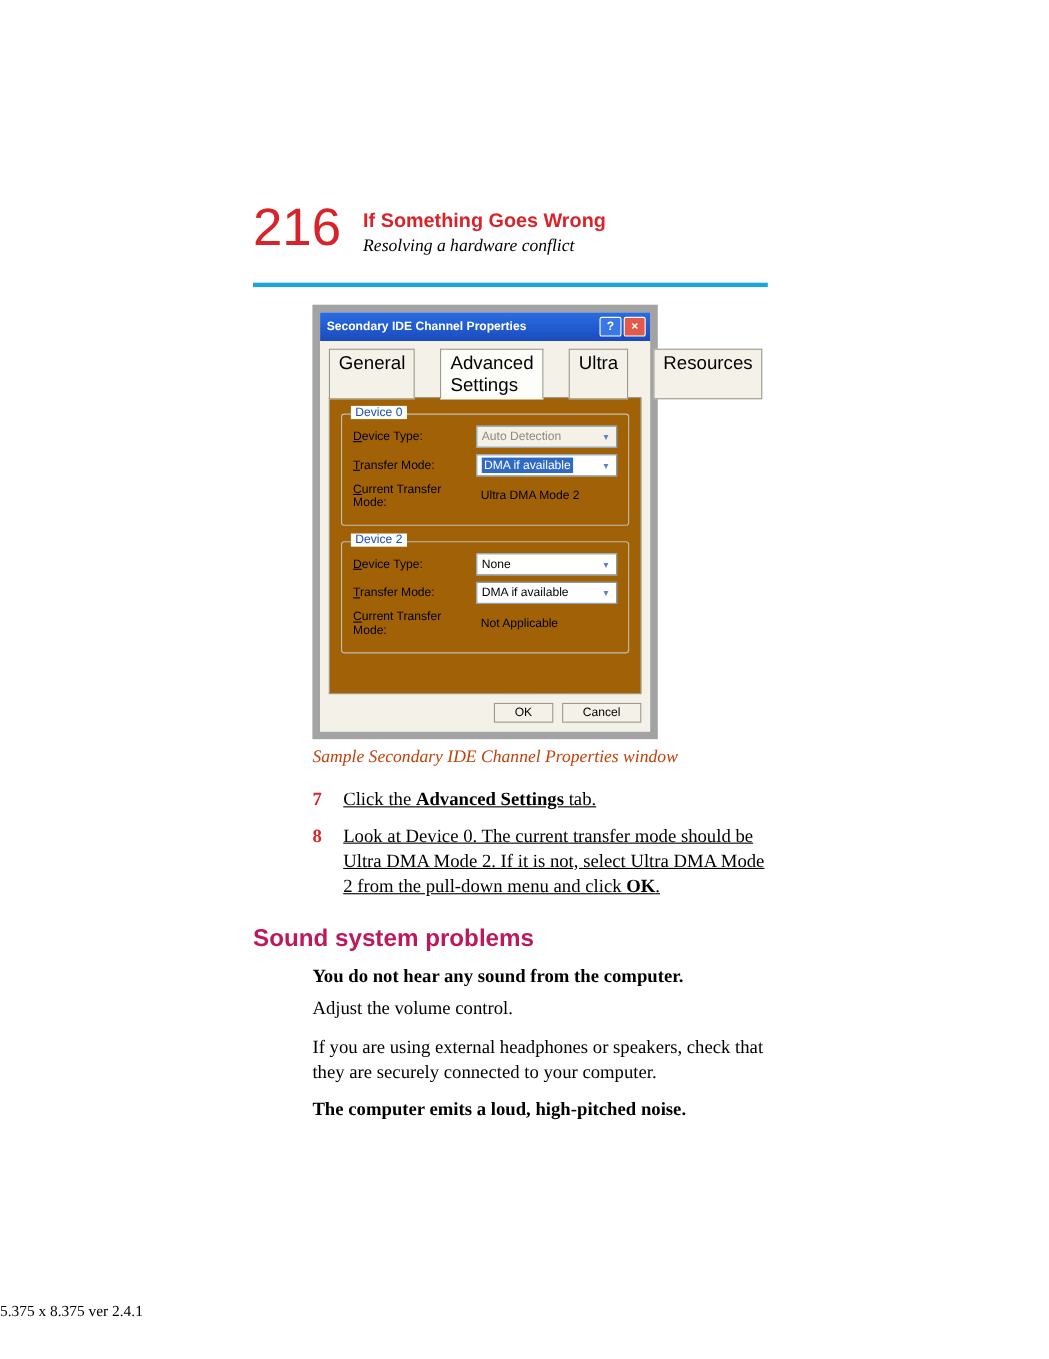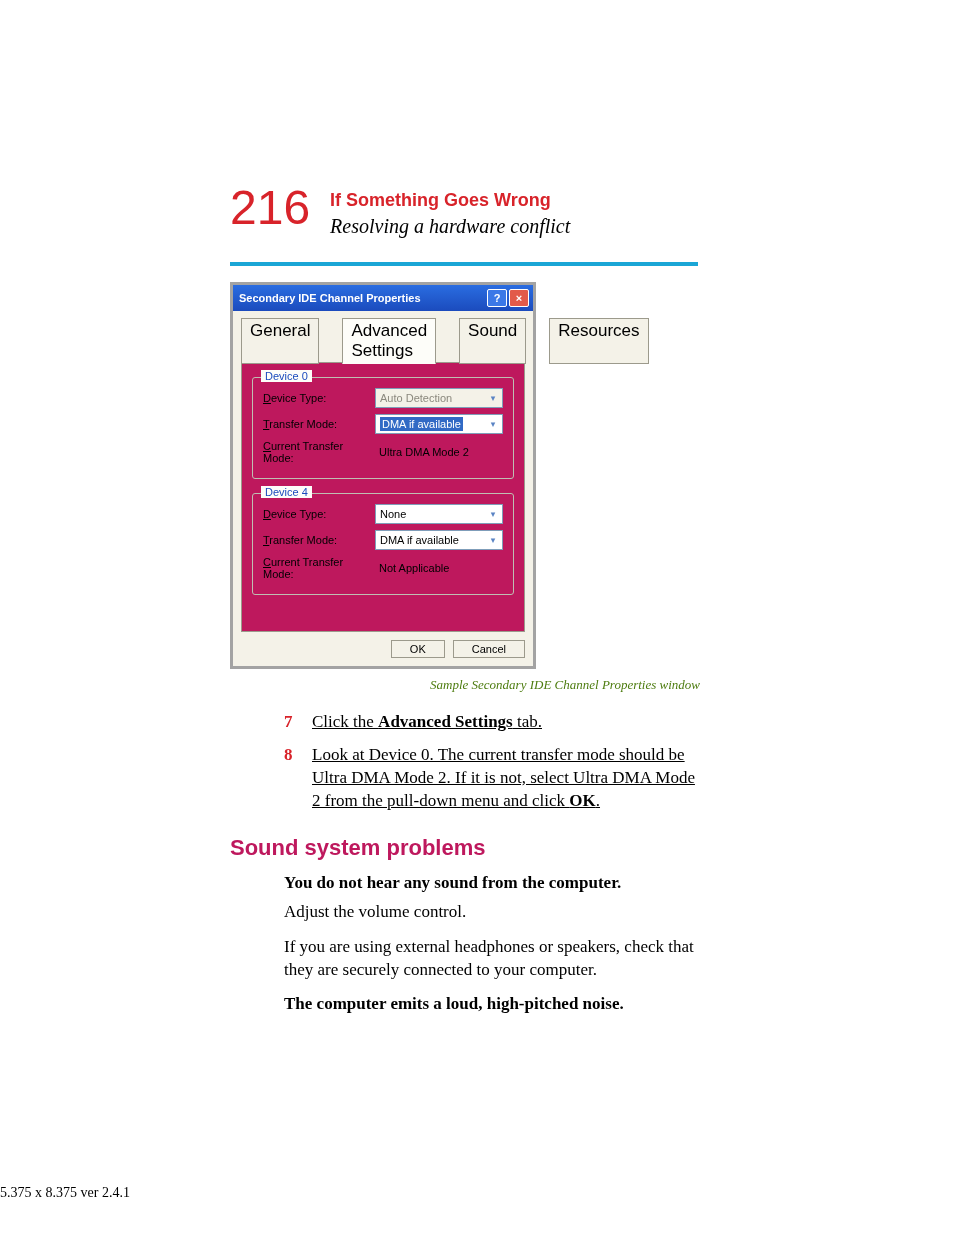--- a/index.html
+++ b/index.html
@@ -34,36 +34,37 @@
     flex-direction: column;
   }
   .chapter-title {
     font-family: Arial, Helvetica, sans-serif;
     font-weight: bold;
     font-size: 18px;
     color: #d8232a;
   }
   .chapter-sub {
     font-style: italic;
-    font-size: 20px;
+    font-size: 16px;
     margin-top: 4px;
   }
   .rule {
     height: 4px;
     background: #1aa6d6;
     margin-top: 24px;
     margin-bottom: 16px;
     width: 468px;
   }
   
   .dialog {
     width: 300px;
+    margin-left: 54px;
     font-family: Tahoma, Arial, sans-serif;
     font-size: 11px;
-    border: 3px solid #a3a3a3;
+    border: 7px solid #a3a3a3;
   }
   .titlebar {
     background: linear-gradient(#2a6de1, #1b4bbd);
     color: #fff;
     font-weight: bold;
     padding: 4px 4px 4px 6px;
     display: flex;
     align-items: center;
     justify-content: space-between;
     font-size: 11px;
@@ -113,21 +114,21 @@
     top: 1px;
     margin-right: -1px;
   }
   .tab.active {
     background: #fdfdf9;
     border-bottom: 1px solid #fdfdf9;
     z-index: 2;
   }
   .tabpanel {
     border: 1px solid #9c9a8c;
-    background: #be185d;
+    background: #a16207;
     padding: 14px 10px 10px 10px;
     min-height: 270px;
     box-sizing: border-box;
   }
   .groupbox {
     border: 1px solid #c0beb2;
     border-radius: 3px;
     padding: 10px 10px 8px 10px;
     margin-bottom: 14px;
     position: relative;
@@ -192,24 +193,23 @@
     margin-top: 8px;
   }
   .btn {
     border: 1px solid #9c9a8c;
     background: #f4f2e8;
     padding: 2px 18px;
     font-size: 11px;
   }
   .figcaption {
     font-style: italic;
-    color: #4d7c0f;
-    font-size: 13px;
+    color: #c2410c;
+    font-size: 16px;
     margin: 8px 0 18px 54px;
-    text-align: right;
   }
   .step {
     display: flex;
     margin-left: 54px;
     font-size: 17px;
     margin-bottom: 10px;
     line-height: 1.35;
   }
   .step .num {
     color: #d8232a;
@@ -269,21 +269,21 @@
       <span class="caption">Secondary IDE Channel Properties</span>
       <span class="tb-buttons">
         <span class="tb-btn tb-help">?</span>
         <span class="tb-btn tb-close">×</span>
       </span>
     </div>
     <div class="client">
       <div class="tabs">
         <div class="tab">General</div>
         <div class="tab active">Advanced Settings</div>
-        <div class="tab">Sound</div>
+        <div class="tab">Ultra</div>
         <div class="tab">Resources</div>
       </div>
       <div class="tabpanel">
 
         <div class="groupbox">
           <div class="legend">Device 0</div>
           <div class="row">
             <span class="lbl"><span class="underline">D</span><span>evice Type:</span></span>
             <div class="combo disabled">
               <span class="val">Auto Detection</span>
@@ -297,21 +297,21 @@
               <span class="arrow">▾</span>
             </div>
           </div>
           <div class="row">
             <span class="lbl"><span class="underline">C</span><span>urrent Transfer Mode:</span></span>
             <span class="static-val">Ultra DMA Mode 2</span>
           </div>
         </div>
 
         <div class="groupbox">
-          <div class="legend">Device 4</div>
+          <div class="legend">Device 2</div>
           <div class="row">
             <span class="lbl"><span class="underline">D</span><span>evice Type:</span></span>
             <div class="combo">
               <span class="val">None</span>
               <span class="arrow">▾</span>
             </div>
           </div>
           <div class="row">
             <span class="lbl"><span class="underline">T</span><span>ransfer Mode:</span></span>
             <div class="combo">

